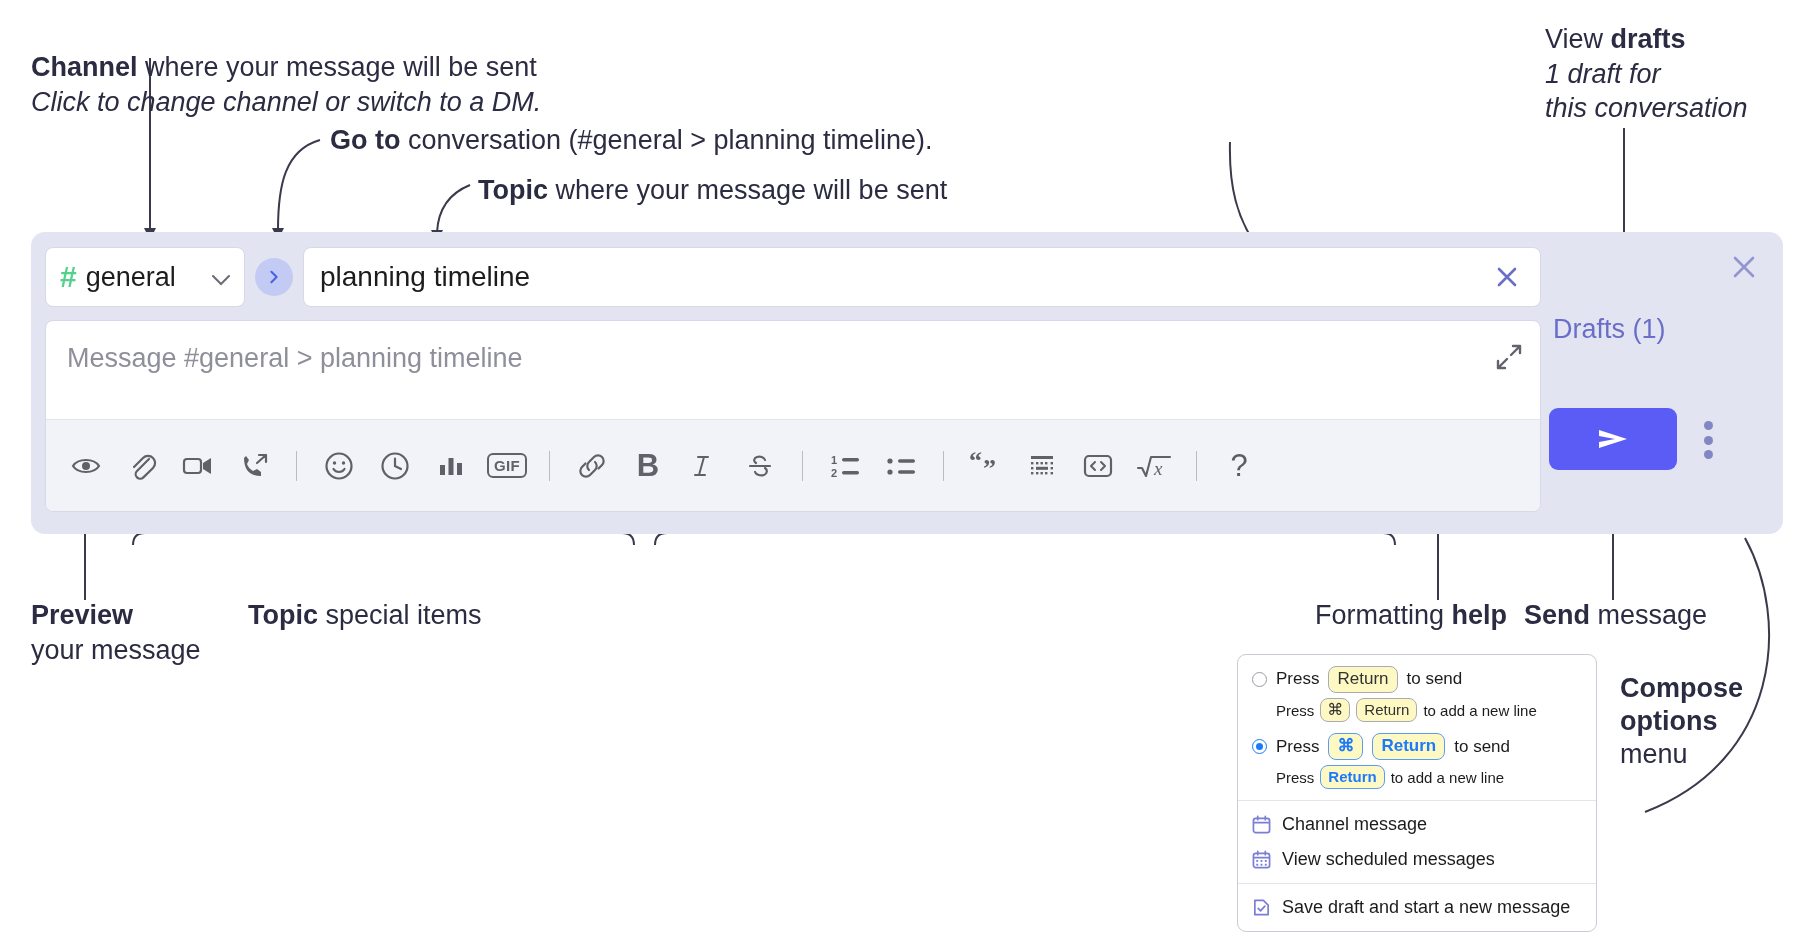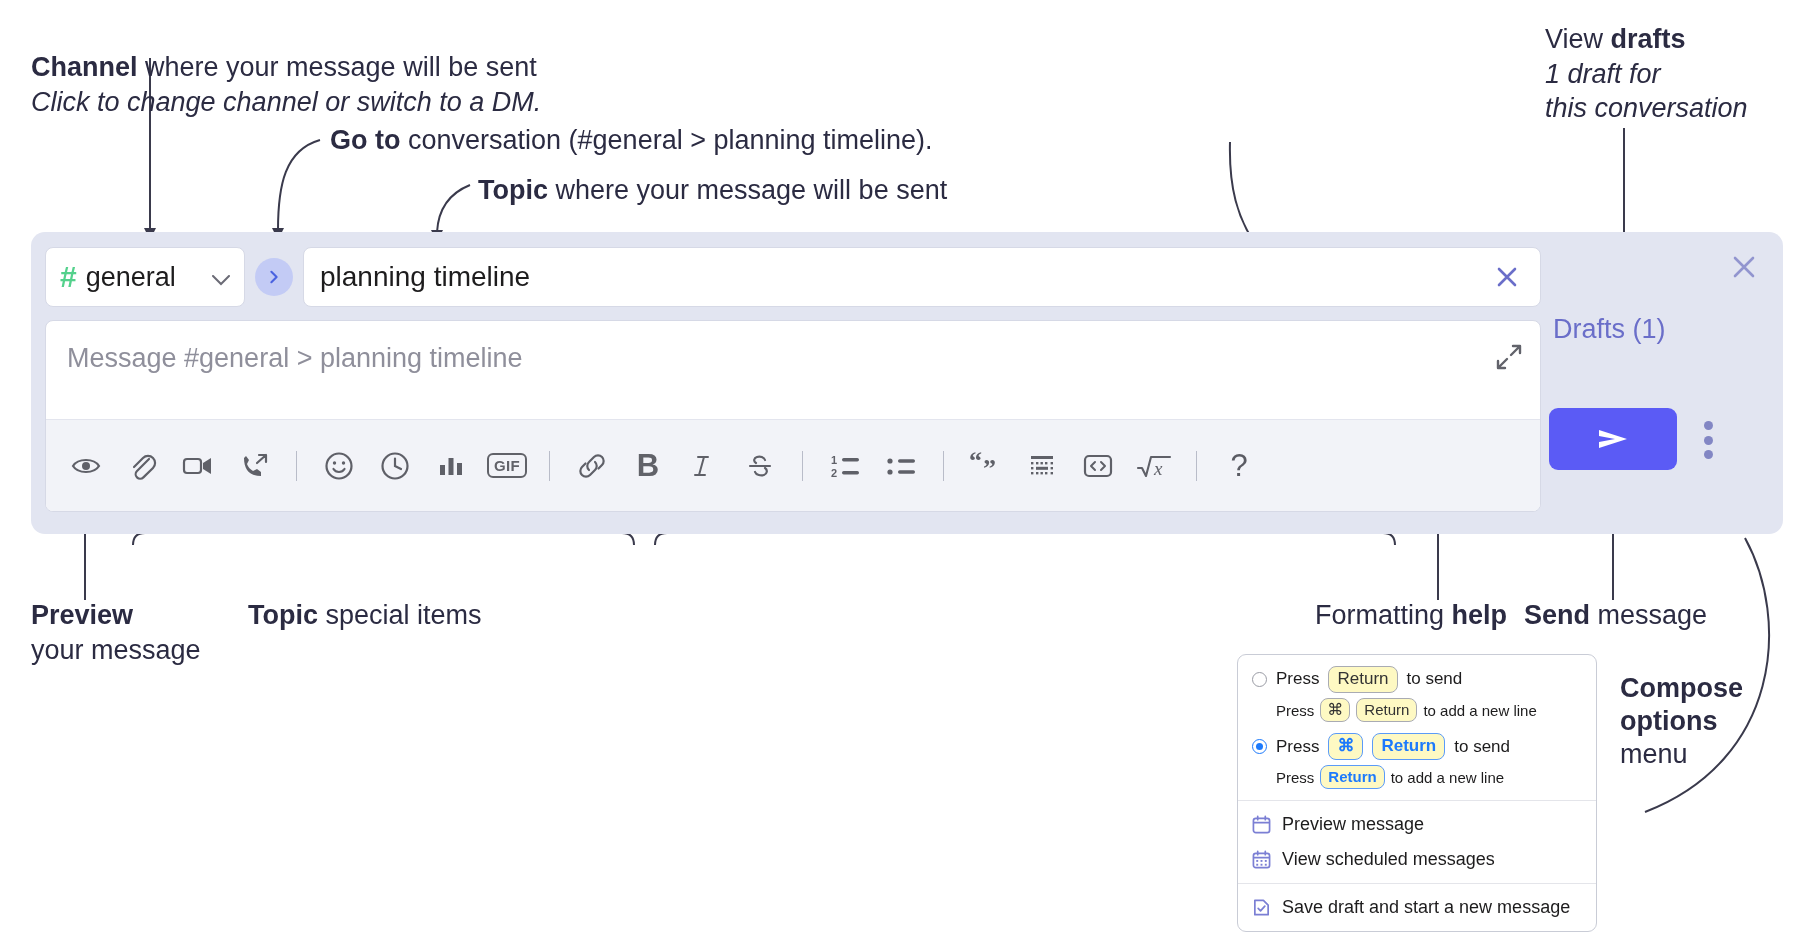--- a/index.html
+++ b/index.html
@@ -653,21 +653,21 @@
 
     <div class="popup-sec" style="padding:6px 0;">
       <div class="menu-item">
         <span class="mi-icon">
           <svg viewBox="0 0 20 20" width="19" height="19">
             <rect x="1.5" y="3.5" width="17" height="15" rx="2.5" fill="none" stroke="#7b7fd4" stroke-width="1.8"></rect>
             <path d="M1.5 8 L18.5 8" stroke="#7b7fd4" stroke-width="1.8"></path>
             <path d="M6 1.5 L6 5 M14 1.5 L14 5" stroke="#7b7fd4" stroke-width="1.8" stroke-linecap="round"></path>
           </svg>
         </span>
-        <span>Preview message</span>
+        <span>Channel message</span>
       </div>
       <div class="menu-item">
         <span class="mi-icon">
           <svg viewBox="0 0 20 20" width="19" height="19">
             <rect x="1.5" y="3.5" width="17" height="15" rx="2.5" fill="none" stroke="#7b7fd4" stroke-width="1.8"></rect>
             <path d="M1.5 8 L18.5 8" stroke="#7b7fd4" stroke-width="1.8"></path>
             <path d="M6 1.5 L6 5 M14 1.5 L14 5" stroke="#7b7fd4" stroke-width="1.8" stroke-linecap="round"></path>
             <g fill="#7b7fd4">
               <rect x="4.5" y="10.5" width="2" height="2"></rect>
                 <rect x="9" y="10.5" width="2" height="2"></rect>

